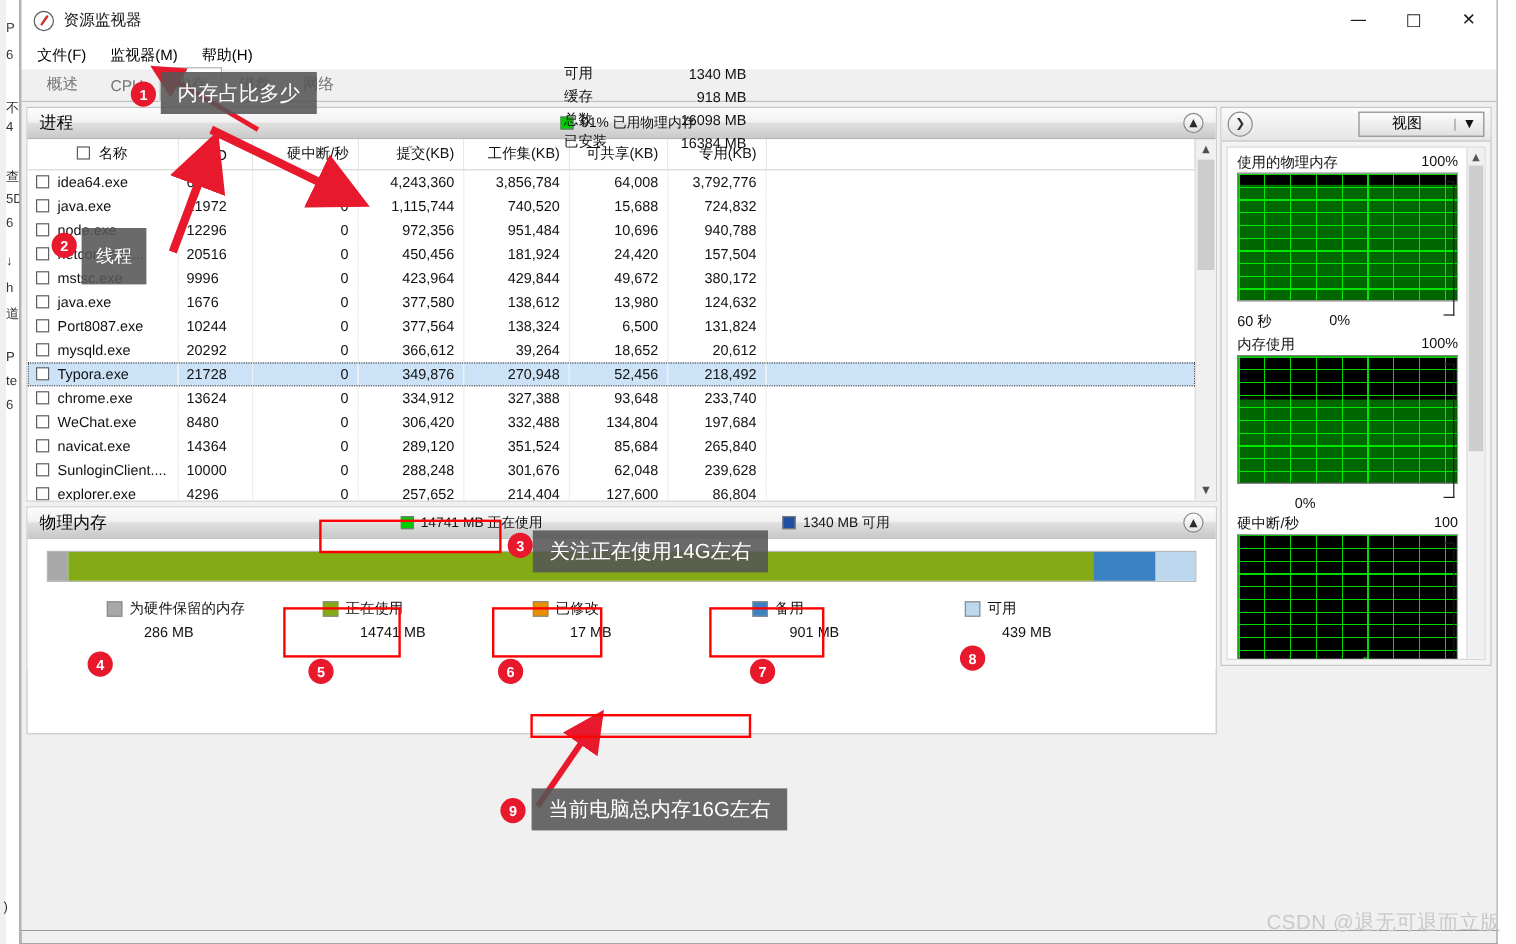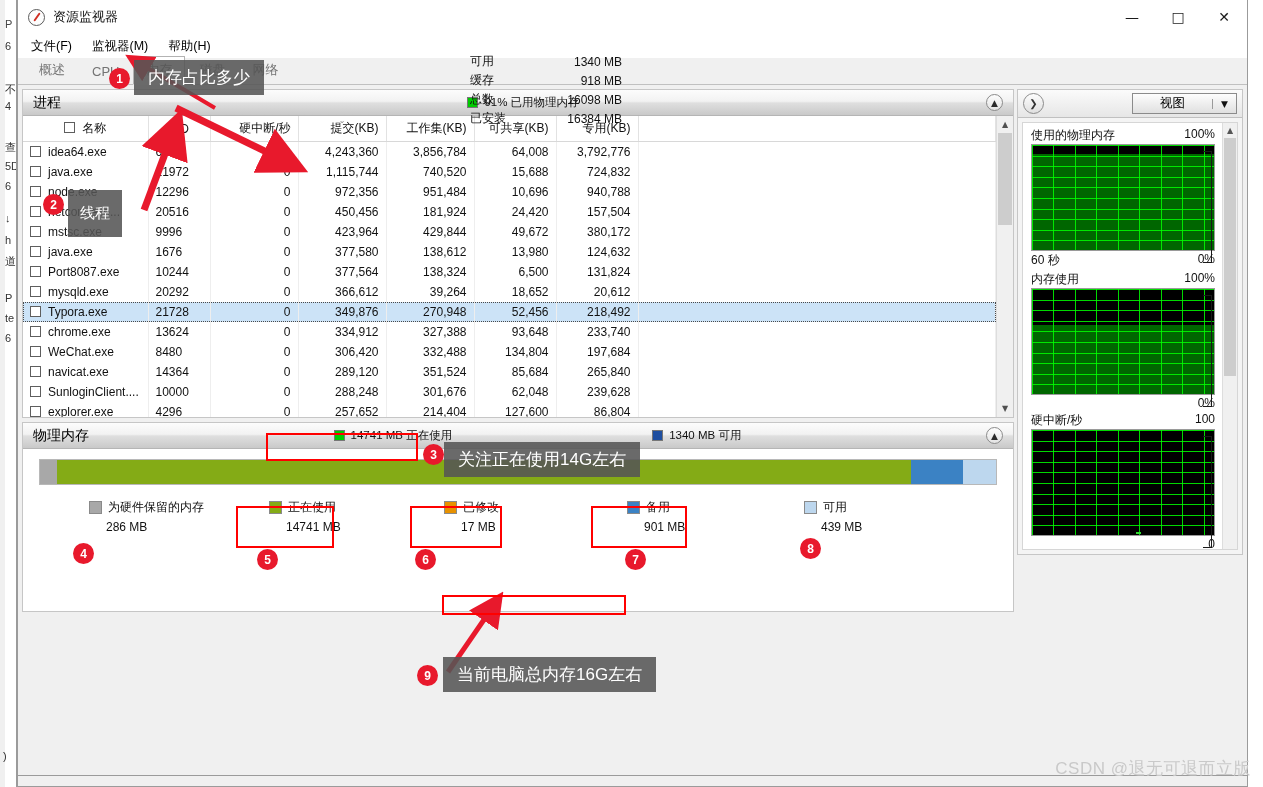--- a/index.html
+++ b/index.html
@@ -139,21 +139,21 @@
     height:26px; display:flex; border:1px solid #b8b8b8; background:#fff;
     margin:0 0 14px 0;
   }
   .seg { height:100%; }
 
   .legend-row { position:relative; height:54px; }
   .leg { position:absolute; top:0; }
   .leg-top { display:flex; align-items:center; gap:6px; }
   .leg-box { width:13px; height:13px; border:1px solid #8a8a8a; flex:none; }
   .leg-name { font-size:12px; color:#111; }
-  .leg-val { font-size:12px; color:#111; margin-left:17px; margin-top:4px; }
+  .leg-val { font-size:12px; color:#111; margin-left:31px; margin-top:4px; }
 
   .stats { position:absolute; left:452px; top:52px; font-size:12px; color:#111; }
   .stats .r { display:flex; height:19px; align-items:center; }
   .stats .k { width:64px; }
   .stats .v { width:88px; text-align:right; }
 
   
   .rp { border:1px solid #c6c6c6; background:#f4f4f4; display:flex; flex-direction:column; height:466px;}
   .rp-head {
     height:28px; flex:none; display:flex; align-items:center; padding:0 5px; gap:6px;
@@ -178,22 +178,22 @@
   .glabels { display:flex; justify-content:space-between; font-size:12px; color:#111;
              padding-right:14px; }
   .gcanvas { position:relative; height:107px; border:1px solid #9a9a9a;
              background:#000; margin-right:14px; }
   .gfill { position:absolute; left:0; right:0; bottom:0; background:#006600; }
   .ggrid { position:absolute; inset:0;
            background-image:
              repeating-linear-gradient(to right, rgba(0,255,0,.85) 0 1px, transparent 1px 21.5px),
              repeating-linear-gradient(to bottom, rgba(0,255,0,.85) 0 1px, transparent 1px 10.6px);
   }
-  .gbottom { display:flex; justify-content:space-between; font-size:12px; color:#111;
-             padding-right:14px; margin-top:1px;}
+  .gbottom { display:flex; font-size:12px; color:#111;
+             padding-right:14px; margin-top:9px;gap:48px;}
   .bracket { position:absolute; right:2px; width:9px; border:1px solid #1a1a1a;
              border-left:none; }
   .tick-dot { position:absolute; width:5px; height:2px; background:#2fd82f; }
 
   .rp-sb { position:absolute; right:0; top:0; bottom:0; width:15px; background:#f0f0f0;
            border-left:1px solid #ddd; }
   .rp-sb .a { height:15px; display:flex; align-items:center; justify-content:center;
               font-size:8px; color:#555; font-family:"DejaVu Sans",sans-serif;}
   .rp-sb .t { position:absolute; left:1px; right:1px; top:15px; height:238px; background:#cdcdcd; }
 

